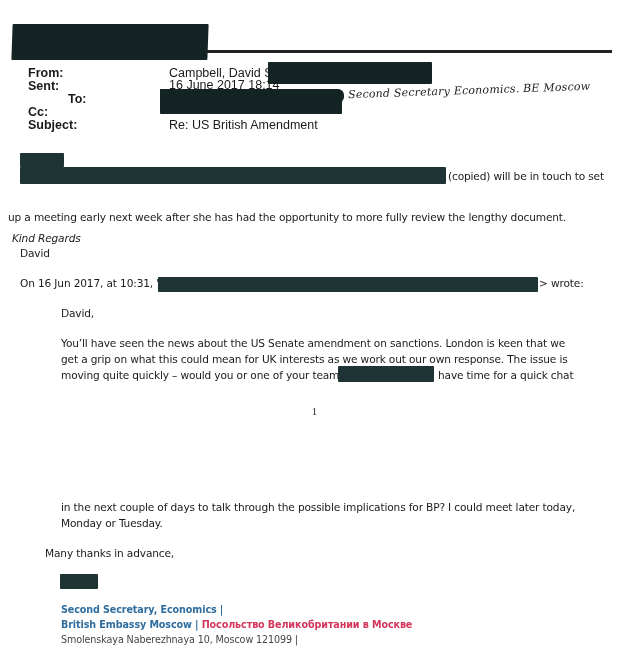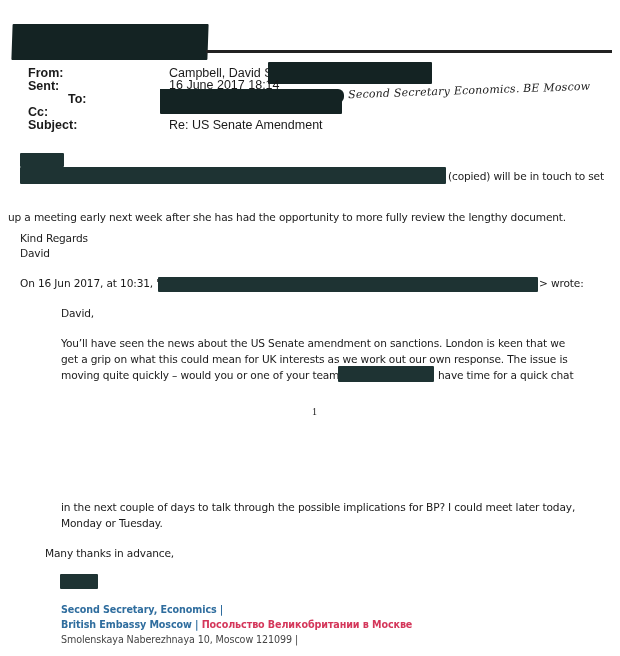--- a/index.html
+++ b/index.html
@@ -37,29 +37,29 @@
   <div class="hdr val" style="top:79px;text-decoration:underline;">16 June 2017 18:14</div>
 
   <div class="hdr lbl" style="top:93px;margin-left:40px;">To:</div>
   <div class="redact" style="left:160px;top:89px;width:184px;height:14px;border-radius:0 6px 6px 0;"></div>
   <div class="hand">Second Secretary Economics. BE Moscow</div>
 
   <div class="hdr lbl" style="top:106px;">Cc:</div>
   <div class="redact" style="left:160px;top:101px;width:182px;height:13px;"></div>
 
   <div class="hdr lbl" style="top:119px;">Subject:</div>
-  <div class="hdr val" style="top:119px;">Re: US Senate Amendment</div>
+  <div class="hdr val" style="top:119px;">Re: US British Amendment</div>
 </div>
 
 <div>
   <div class="redact soft" style="left:20px;top:153px;width:44px;height:14px;"></div>
   <div class="redact soft" style="left:20px;top:167px;width:426px;height:17px;"></div>
   <div class="body" style="left:448px;top:170px;">(copied) will be in touch to set</div>
   <div class="body" style="left:8px;top:187px;margin-top:24px;">up a meeting early next week after she has had the opportunity to more fully review the lengthy document.</div>
-  <div class="body" style="left:20px;top:232px;">Kind Regards</div>
+  <div class="body" style="left:12px;top:232px;font-style:italic;">Kind Regards</div>
   <div class="body" style="left:20px;top:247px;">David</div>
 </div>
 
 <div>
   <div class="body" style="left:20px;top:277px;">On 16 Jun 2017, at 10:31, "</div>
   <div class="redact soft" style="left:158px;top:277px;width:380px;height:15px;"></div>
   <div class="body" style="left:539px;top:277px;">&gt; wrote:</div>
 
   <div class="body" style="left:61px;top:307px;">David,</div>
 

